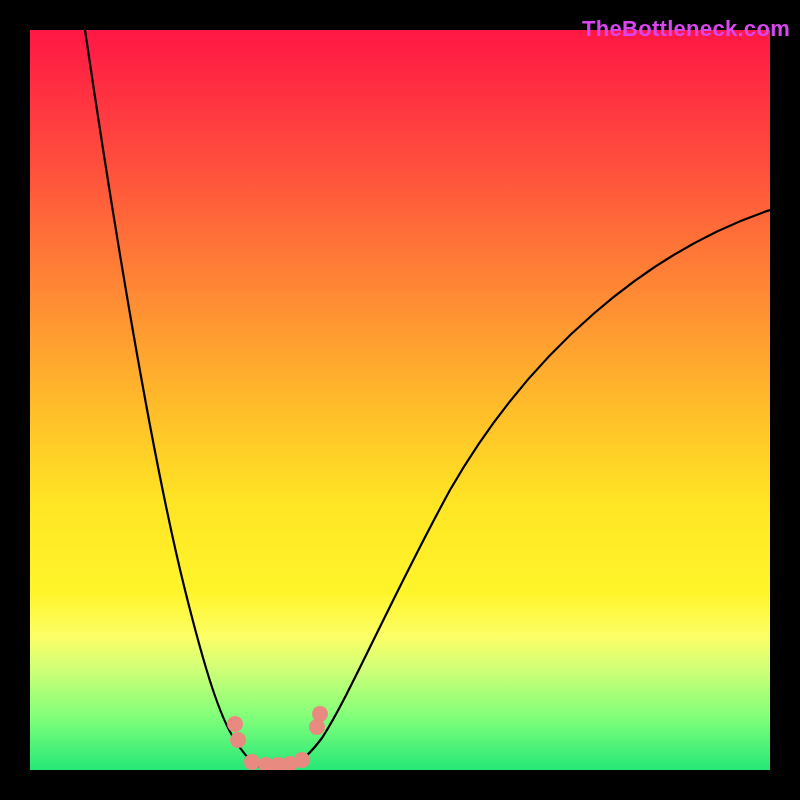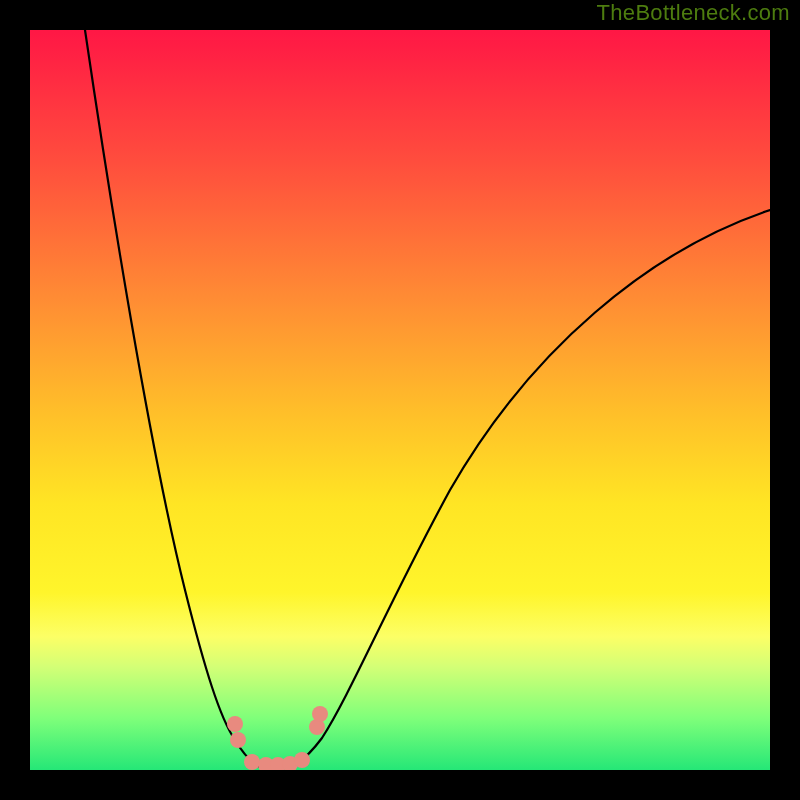--- a/index.html
+++ b/index.html
@@ -12,25 +12,25 @@
     font-family: Arial, Helvetica, sans-serif;
   }
   .outer {
     position: relative;
     width: 800px;
     height: 800px;
     background: #000;
   }
   .watermark {
     position: absolute;
-    top: 0;
+    top: 16px;
     right: 10px;
-    color: #4d7c0f;
+    color: #d946ef;
     font-size: 22px;
-    font-weight: 400;
+    font-weight: 700;
     letter-spacing: 0.3px;
     z-index: 10;
   }
   .plot {
     position: absolute;
     left: 30px;
     top: 30px;
     width: 740px;
     height: 740px;
     background: linear-gradient(

